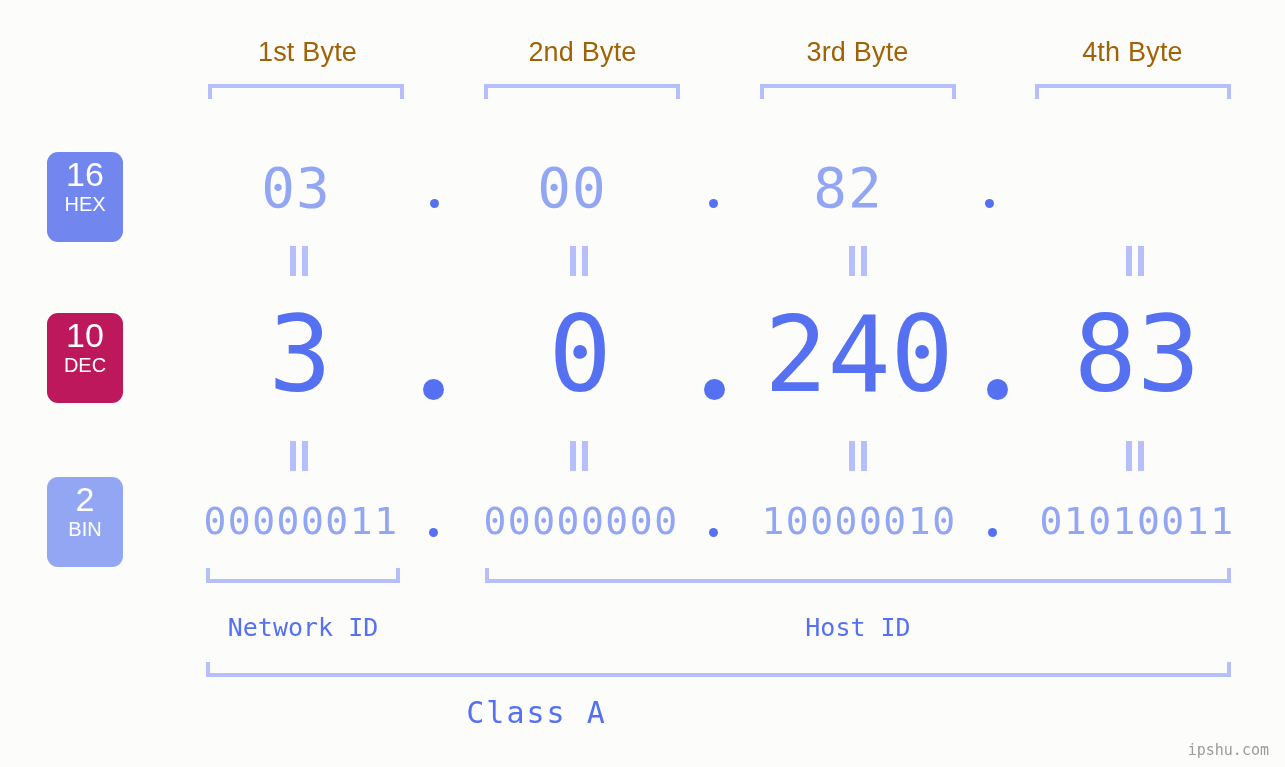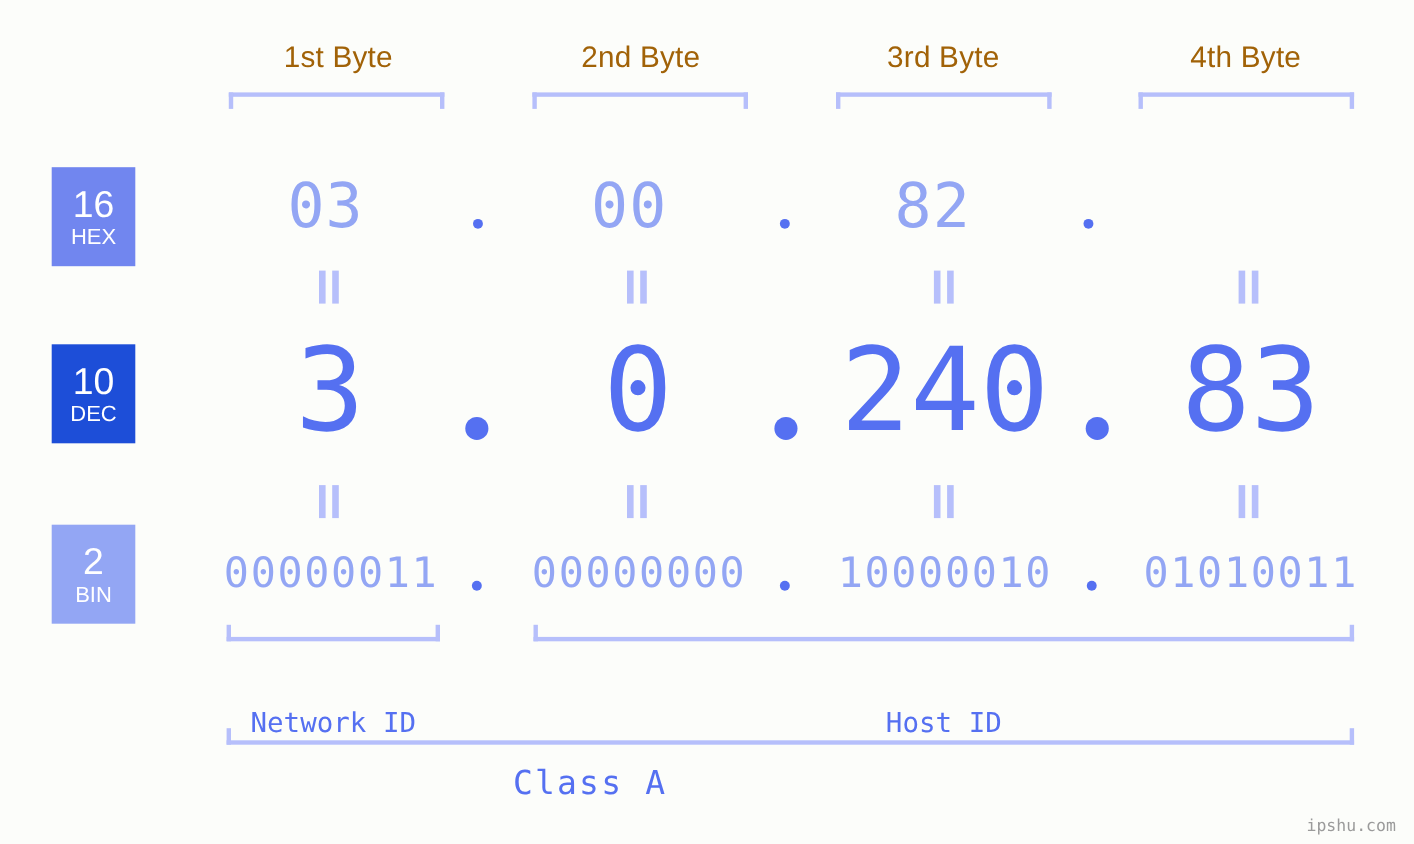--- a/index.html
+++ b/index.html
@@ -50,41 +50,41 @@
     border-left-width: 4px;
     border-right-width: 4px;
     height: 15px;
   }
 
   
   .badge {
     position: absolute;
     left: 47px;
     width: 76px;
-    border-radius: 0;
+    border-radius: 11px;
     color: #ffffff;
     text-align: center;
     box-sizing: border-box;
-    padding-top: 16px;
+    padding-top: 4px;
   }
   .badge .num {
     display: block;
     font-size: 34px;
     line-height: 36px;
     font-weight: 400;
     font-family: "Liberation Sans", sans-serif;
   }
   .badge .base {
     display: block;
     font-size: 20px;
     line-height: 24px;
     font-family: "Liberation Sans", sans-serif;
   }
   #badge-hex { top: 152px; height: 90px; background: #7186ef; }
-  #badge-dec { top: 313px; height: 90px; background: #1d4ed8; }
+  #badge-dec { top: 313px; height: 90px; background: #be185d; }
   #badge-bin { top: 477px; height: 90px; background: #93a6f4; }
 
   
   .row {
     position: absolute;
     left: 0;
     width: 1285px;
     white-space: nowrap;
     padding-left: 40px;
   }
@@ -153,21 +153,20 @@
 
   
   .id-label {
     position: absolute;
     font-size: 25px;
     line-height: 32px;
     color: #5570f1;
     font-family: "DejaVu Sans Mono", monospace;
     text-align: center;
     white-space: nowrap;
-    margin-top: 29px;
   }
 
   
   #class-label {
     position: absolute;
     top: 694px;
     left: 0;
     width: 1073px;
     text-align: center;
     font-size: 30px;

